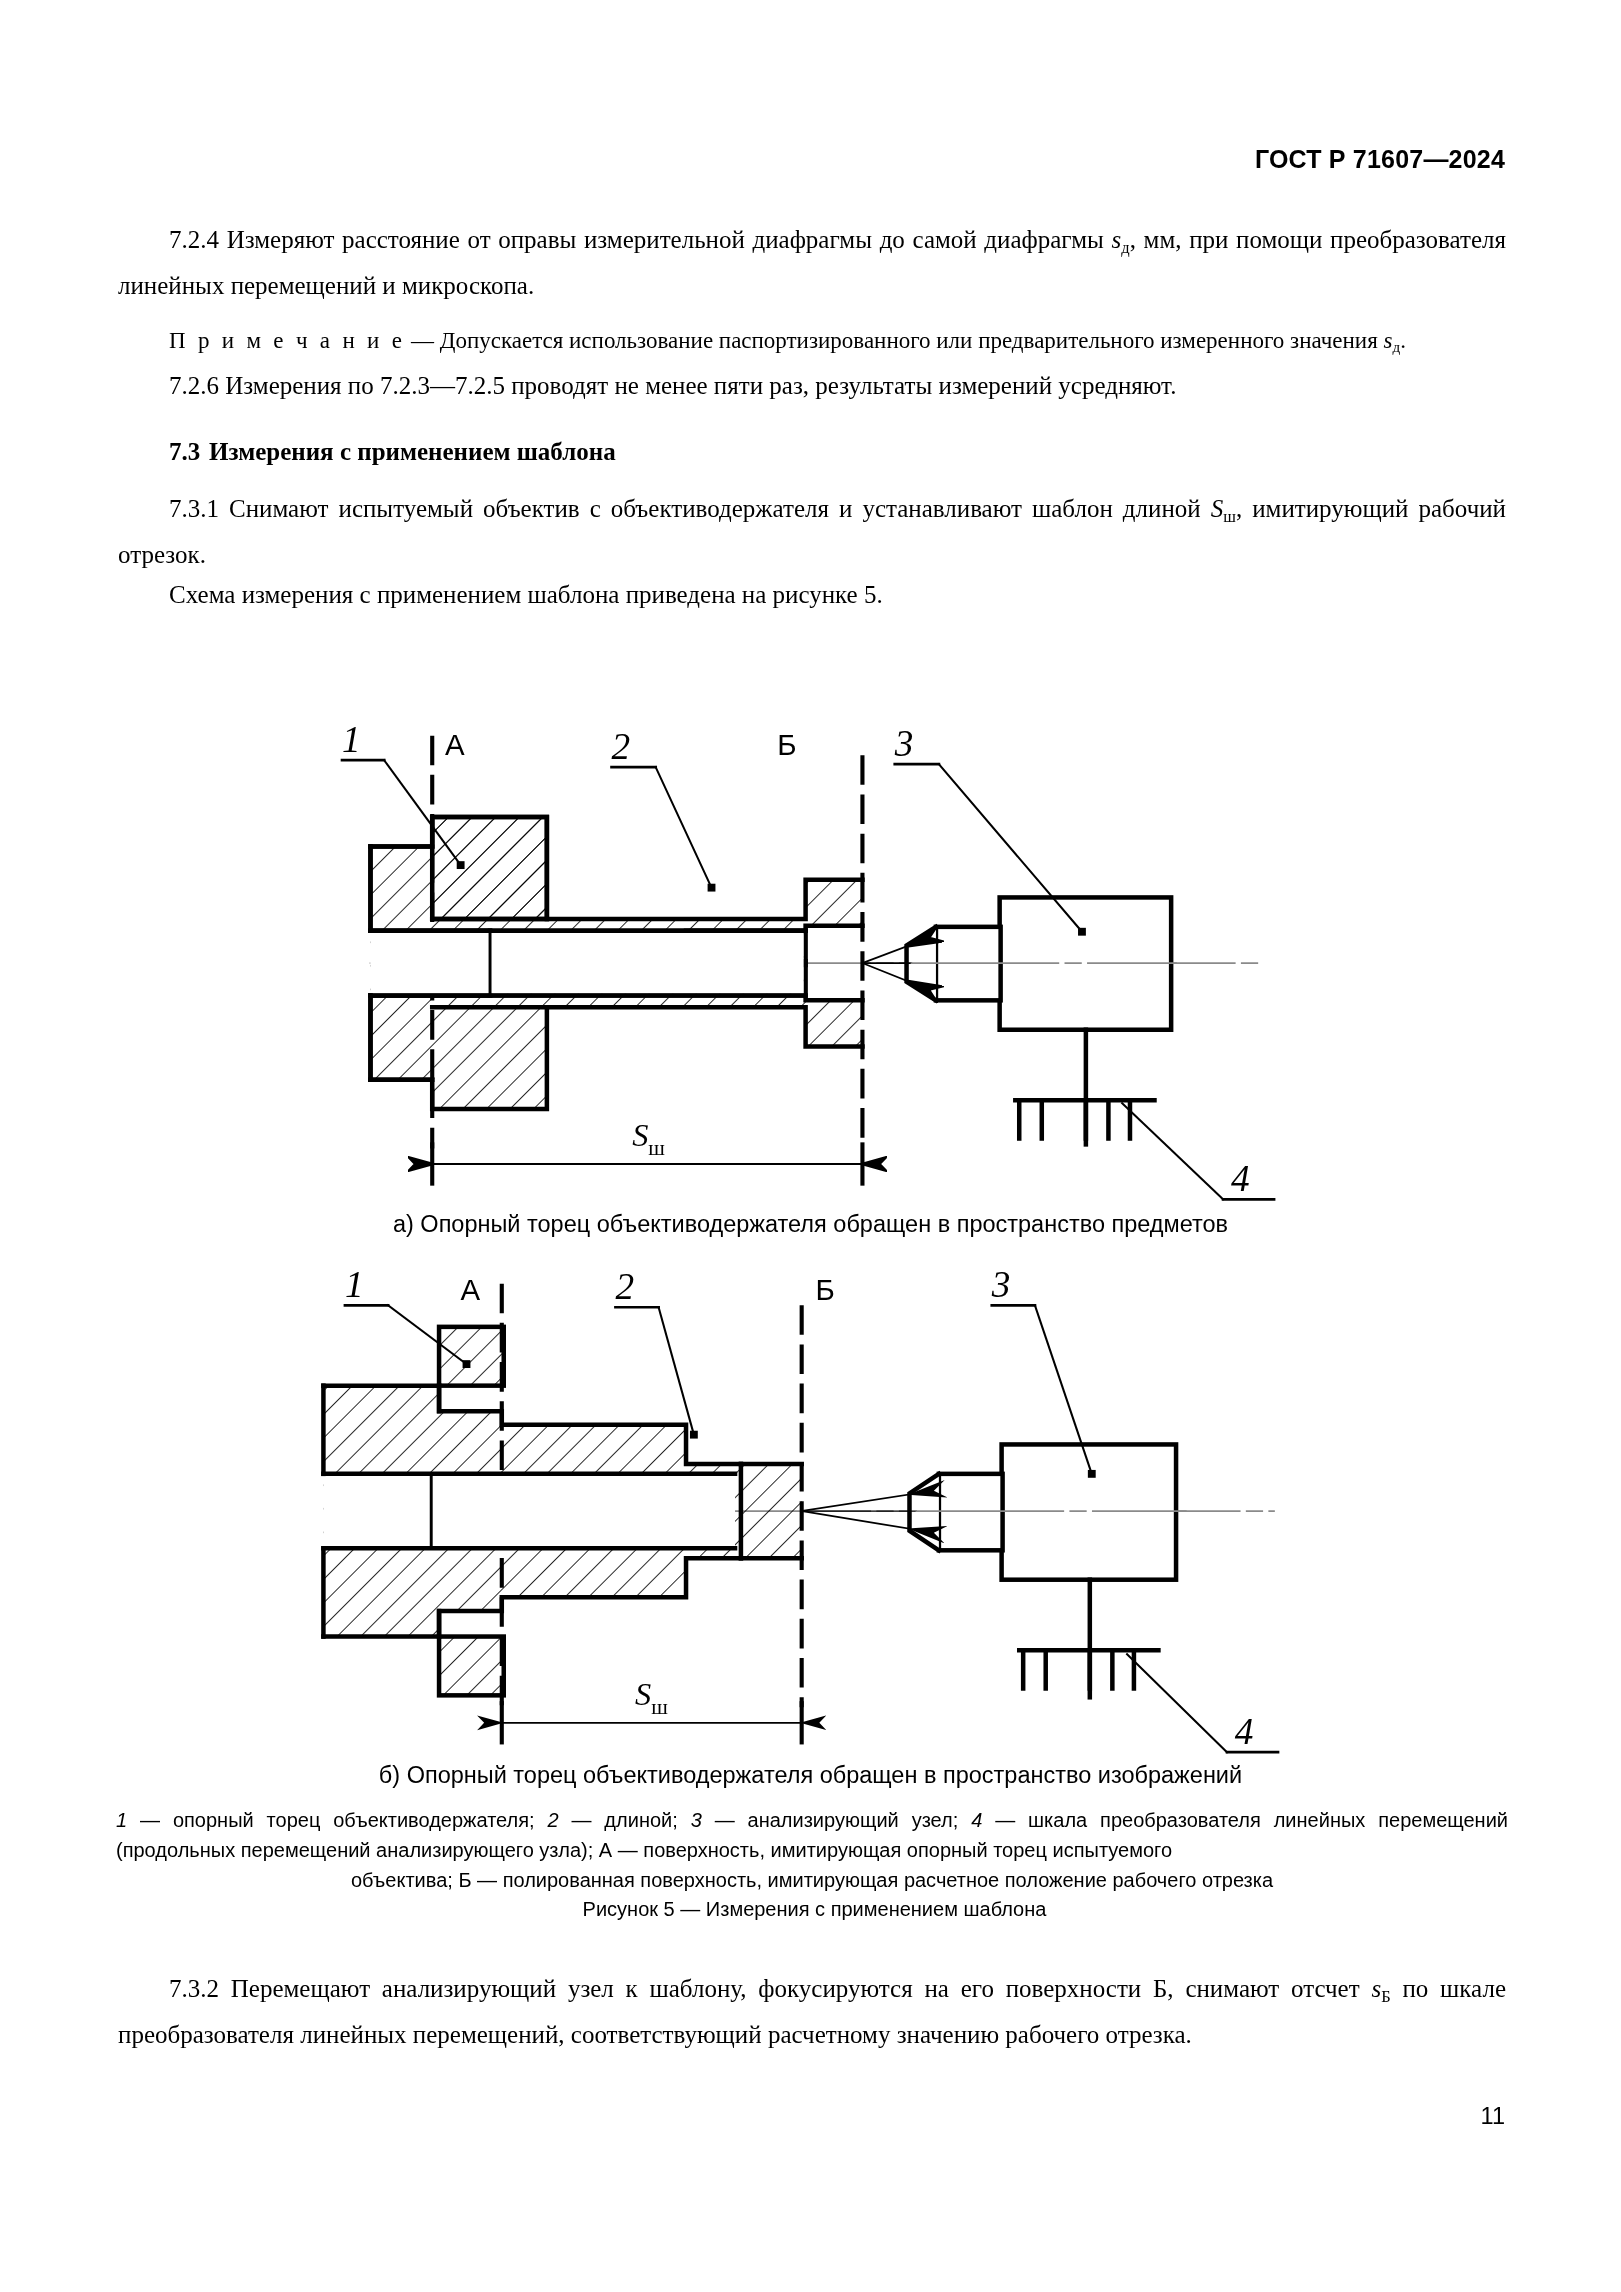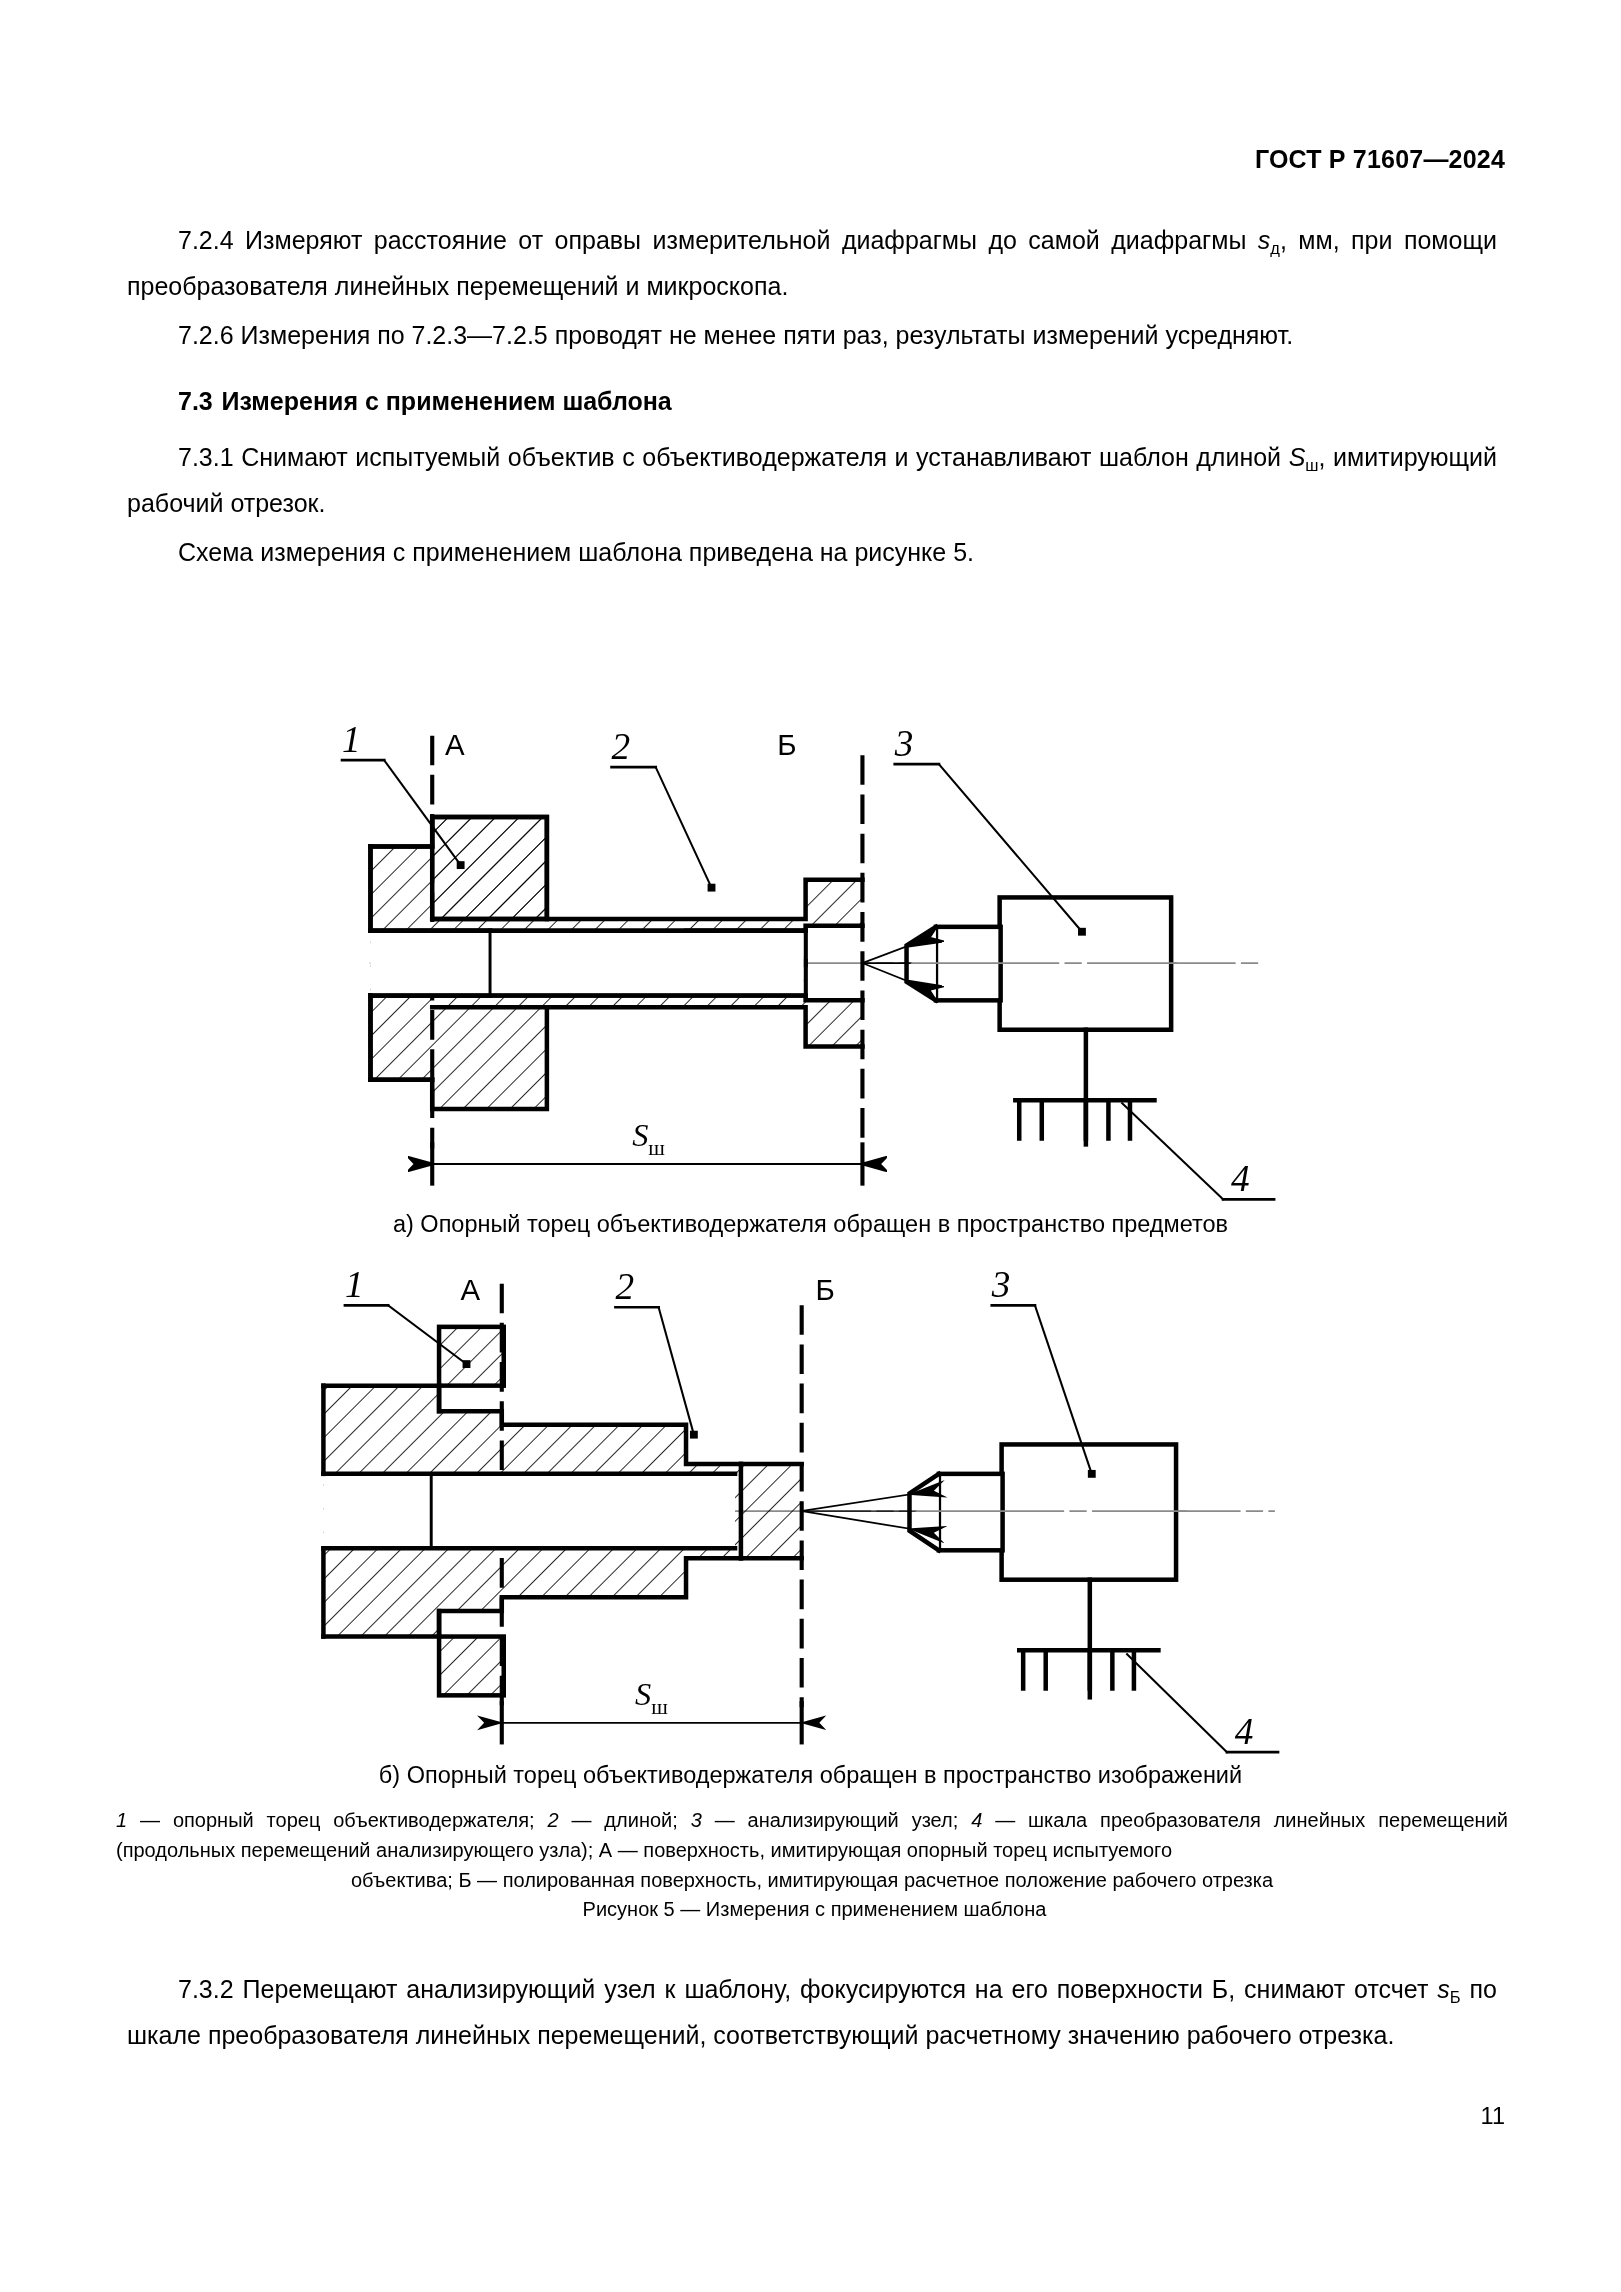--- a/index.html
+++ b/index.html
@@ -15,21 +15,21 @@
     position:absolute;top:145px;right:116px;
     font-size:25px;font-weight:bold;letter-spacing:0.2px;
     white-space:nowrap;
   }
 
   
   .body-text{
     position:absolute;left:116px;top:221px;width:1392px;
     font-size:25px;line-height:38px;text-align:justify;
   }
-  p{margin:11px;}
+  p{margin:2px;font-family:Liberation Serif, serif;}
   .p-ind{text-indent:51px;margin-top:0;}
   .gap{margin-top:18.6px;}
   .note{font-size:23px;line-height:36px;margin-top:18.6px;text-align:justify;}
   .note .sp{letter-spacing:3.3px;}
   .h3{
     font-weight:bold;font-size:25px;margin-top:28px;text-indent:51px;
   }
   .h3 .num{margin-right:8.8px;}
   sub{font-size:.66em;vertical-align:-.28em;}
   .it{font-style:italic;}
@@ -58,20 +58,21 @@
 <body>
 
 <div class="page">
 
   <div class="hdr">ГОСТ Р 71607—2024</div>
 
   <div class="body-text">
 
     <p class="p-ind"><span>7.2.4  Измеряют расстояние от оправы измерительной диафрагмы до самой диафрагмы </span><span class="it">s</span><sub>д</sub><span>, мм, при помощи преобразователя линейных перемещений и микроскопа.</span></p>
 
+    <p class="note p-ind"><span class="sp">П р и м е ч а н и е</span><span> — </span><span>Допускается использование паспортизированного или предварительного измеренного значения </span><span class="it">s</span><sub>д</sub><span>.</span></p>
 
 
     <p class="p-ind">7.2.6  Измерения по 7.2.3—7.2.5 проводят не менее пяти раз, результаты измерений усредняют.</p>
 
     <p class="h3"><span class="num">7.3</span><span>Измерения с применением шаблона</span></p>
 
     <p class="p-ind gap"><span>7.3.1  Снимают испытуемый объектив с объективодержателя и устанавливают шаблон длиной </span><span class="it">S</span><sub>ш</sub><span>, имитирующий рабочий отрезок.</span></p>
 
     <p class="p-ind">Схема измерения с применением шаблона приведена на рисунке 5.</p>
   </div>

